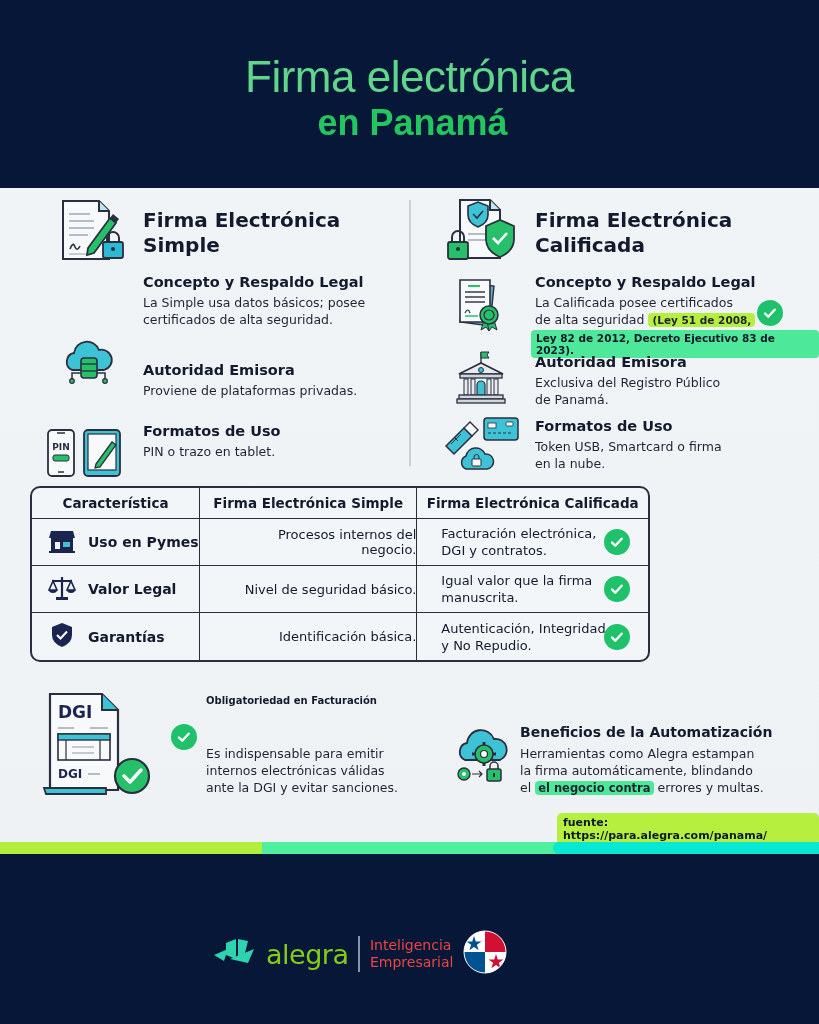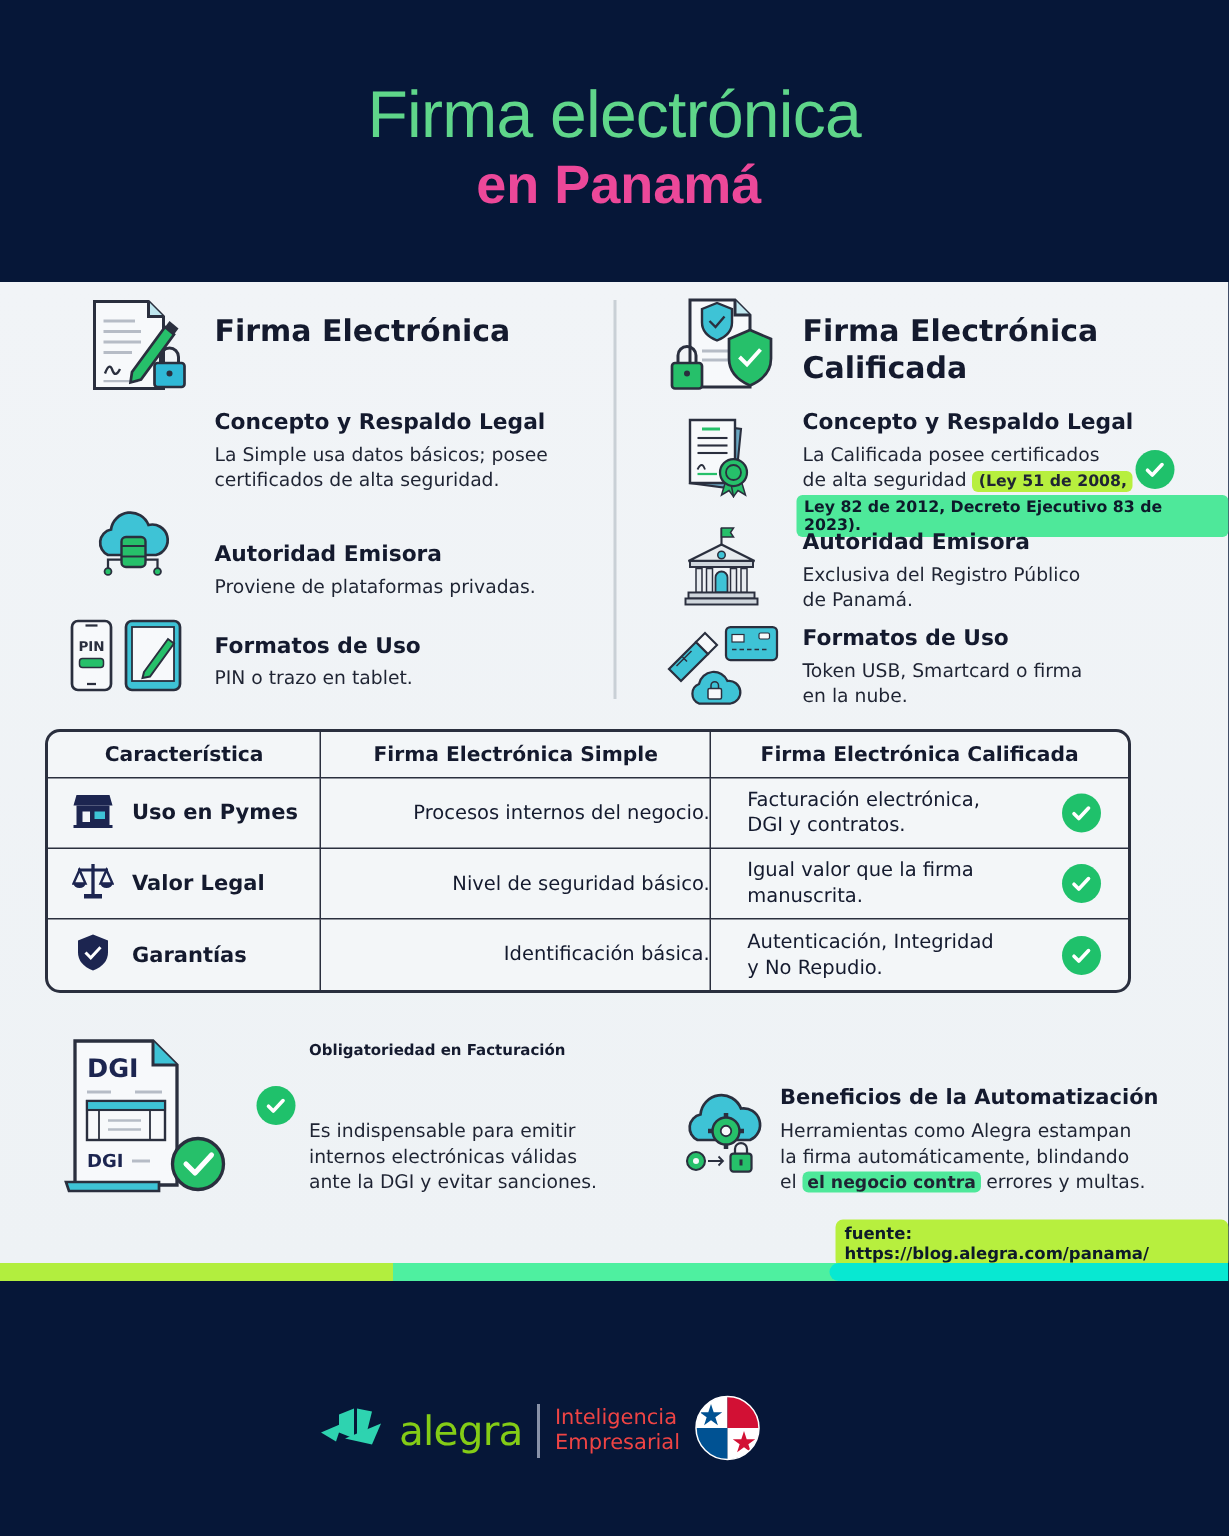--- a/index.html
+++ b/index.html
@@ -1,31 +1,31 @@
 <!DOCTYPE html>
 <html><head>
 <meta charset="utf-8">
 <style>
   * { box-sizing: border-box; margin: 0; padding: 0; }
   html, body { width: 819px; height: 1024px; overflow: hidden; }
   body { background: #061738; font-family: "DejaVu Sans", sans-serif; color: #141a2e; position: relative; }
   .header { position: absolute; left: 0; top: 0; width: 819px; height: 188px; background: #061738; }
   .title-1 { position: absolute; left: 0; width: 100%; top: 52px; text-align: center; font-family: "Liberation Sans", sans-serif; font-size: 44px; color: #5fd68a; letter-spacing: -0.5px; padding-left: 0px; }
-  .title-2 { position: absolute; left: 0; width: 100%; top: 102px; text-align: center; font-family: "Liberation Sans", sans-serif; font-weight: bold; font-size: 36px; color: #ec4899; padding-left: 6px; }
+  .title-2 { position: absolute; left: 0; width: 100%; top: 102px; text-align: center; font-family: "Liberation Sans", sans-serif; font-weight: bold; font-size: 36px; color: #22c55e; padding-left: 6px; }
   .panel { position: absolute; left: 0; top: 188px; width: 819px; height: 654px; background: linear-gradient(180deg,#f1f4f7 0%, #eef2f5 100%); }
   .divider-v { position: absolute; left: 409px; top: 12px; width: 2px; height: 266px; background: #c9d0d6; }
   .col-title { position: absolute; font-size: 20px; font-weight: bold; color: #141a2e; line-height: 25px; }
   .sub-title { position: absolute; font-size: 14.5px; font-weight: bold; color: #141a2e; }
   .sub-text { position: absolute; font-size: 12.5px; color: #1f2433; line-height: 17px; }
   .icon { position: absolute; }
   .hl-lime { background: #b7ef3e; border-radius: 4px; padding: 1px 4px; font-weight: bold; font-size: 10.5px; }
   .hl-green { position: absolute; background: #4ee89a; border-radius: 4px; padding: 2px 5px; font-weight: bold; font-size: 10.5px; color: #0d1a2a; }
   .check { position: absolute; width: 26px; height: 26px; border-radius: 50%; background: #1fc16b; display: flex; align-items: center; justify-content: center; }
   .check svg { width: 16px; height: 16px; }
-  table.cmp { position: absolute; left: 30px; top: 298px; width: 724px; border-collapse: separate; border-spacing: 0; border: 2px solid #2a2f3e; border-radius: 10px; overflow: hidden; background: #f3f6f8; }
+  table.cmp { position: absolute; left: 30px; top: 298px; width: 620px; border-collapse: separate; border-spacing: 0; border: 2px solid #2a2f3e; border-radius: 10px; overflow: hidden; background: #f3f6f8; }
   table.cmp th, table.cmp td { border-right: 1.5px solid #2a2f3e; border-bottom: 1.5px solid #2a2f3e; font-size: 13px; color: #141a2e; }
   table.cmp tr:last-child td { border-bottom: none; }
   table.cmp th:last-child, table.cmp td:last-child { border-right: none; }
   table.cmp th { height: 31px; font-weight: bold; font-size: 13.5px; text-align: center; }
   table.cmp td { height: 47px; vertical-align: middle; }
   .feat { display: flex; align-items: center; padding-left: 16px; font-weight: bold; font-size: 14px; gap: 12px; }
   .simple-cell { padding-left: 27px; text-align: right; }
   .cal-cell { position: relative; padding-left: 24px; line-height: 17px; }
   .cal-cell .check { right: 18px; top: 50%; transform: translateY(-50%); }
   .band { position: absolute; top: 842px; height: 12px; }
@@ -58,20 +58,21 @@
       <line x1="11" y1="56" x2="34" y2="56" stroke="#b6bcc6" stroke-width="1.5"></line>
       <path d="M30 50 L52 20 L58 25 L36 55 L29 57 Z" fill="#26c06a" stroke="#2a2f3e" stroke-width="1.8"></path>
       <path d="M52 20 L55 16 L61 21 L58 25" fill="#2a2f3e"></path>
       <path d="M49 44 v-4 a6 6 0 0 1 12 0 v4" fill="none" stroke="#2a2f3e" stroke-width="2"></path>
       <rect x="45" y="44" width="20" height="16" rx="2" fill="#2fb8d6" stroke="#2a2f3e" stroke-width="1.8"></rect>
       <circle cx="55" cy="51" r="2" fill="#2a2f3e"></circle>
     </svg>
   </div>
   <div class="col-title" style="left:143px;top:20px;">
     <div>Firma Electrónica</div>
+    <div>Simple</div>
   </div>
   <div class="sub-title" style="left:143px;top:86px;">Concepto y Respaldo Legal</div>
   <div class="sub-text" style="left:143px;top:106px;">
     <div>La Simple usa datos básicos; posee</div>
     <div>certificados de alta seguridad.</div>
   </div>
 
   <div class="icon" style="left:62px;top:152px;">
     <svg width="52" height="48" viewBox="0 0 52 48">
       <path d="M10 30 a9 9 0 0 1 2 -17 a13 13 0 0 1 25 -3 a10 10 0 0 1 5 20 z" fill="#3ec3d6" stroke="#2a2f3e" stroke-width="1.8"></path>
@@ -80,21 +81,21 @@
       <line x1="19" y1="31" x2="35" y2="31" stroke="#2a2f3e" stroke-width="1.3"></line>
       <path d="M19 33 h-9 v6" fill="none" stroke="#2a2f3e" stroke-width="1.5"></path>
       <circle cx="10" cy="41" r="2.3" fill="#26c06a" stroke="#2a2f3e" stroke-width="1.2"></circle>
       <path d="M35 33 h8 v6" fill="none" stroke="#2a2f3e" stroke-width="1.5"></path>
       <circle cx="43" cy="41" r="2.3" fill="#26c06a" stroke="#2a2f3e" stroke-width="1.2"></circle>
     </svg>
   </div>
   <div class="sub-title" style="left:143px;top:174px;">Autoridad Emisora</div>
   <div class="sub-text" style="left:143px;top:194px;">Proviene de plataformas privadas.</div>
 
-  <div class="icon" style="left:46px;top:224px;text-align:right;">
+  <div class="icon" style="left:46px;top:240px;text-align:right;">
     <svg width="80" height="52" viewBox="0 0 80 52">
       <rect x="2" y="2" width="26" height="46" rx="4" fill="#f7f9fb" stroke="#2a2f3e" stroke-width="1.8"></rect>
       <line x1="11" y1="5" x2="19" y2="5" stroke="#2a2f3e" stroke-width="1.5"></line>
       <text x="15" y="22" font-size="9" font-weight="bold" text-anchor="middle" fill="#2a2f3e" font-family="DejaVu Sans, sans-serif">PIN</text>
       <rect x="7" y="27" width="16" height="6" rx="2" fill="#26c06a" stroke="#2a2f3e" stroke-width="1"></rect>
       <line x1="12" y1="44" x2="18" y2="44" stroke="#2a2f3e" stroke-width="1.5"></line>
       <rect x="38" y="2" width="36" height="46" rx="4" fill="#3ec3d6" stroke="#2a2f3e" stroke-width="1.8"></rect>
       <rect x="42" y="6" width="28" height="36" fill="#f7f9fb" stroke="#2a2f3e" stroke-width="1.2"></rect>
       <path d="M50 36 L66 14 L70 17 L54 39 L49 40 Z" fill="#26c06a" stroke="#2a2f3e" stroke-width="1.3"></path>
     </svg>
@@ -336,21 +337,21 @@
   </div>
   <div class="sub-title" style="left:520px;top:536px;font-size:14px;">Beneficios de la Automatización</div>
   <div class="sub-text" style="left:520px;top:557px;line-height:17px;">
     <div>Herramientas como Alegra estampan</div>
     <div>la firma automáticamente, blindando</div>
     <div><span>el</span> <span style="background:#4ee89a;border-radius:4px;padding:0 3px;font-weight:bold;font-size:11.5px;">el negocio contra</span> <span>errores y multas.</span></div>
   </div>
 
 </div>
 
-<div class="source">fuente: https://blog.alegra.com/panama/</div>
+<div class="source">fuente: https://para.alegra.com/panama/</div>
 
 <div class="band" style="left:0;width:268px;background:#b2ee3e;border-radius:0 6px 6px 0;"></div>
 <div class="band" style="left:262px;width:300px;background:#4ef0a0;"></div>
 <div class="band" style="left:553px;width:266px;background:#08e8d2;border-radius:6px 0 0 6px;"></div>
 
 <div class="footer-logo">
   <span>
     <svg width="46" height="30" viewBox="0 0 46 30">
       <path d="M2 18 l14 -6 l-4 12 z" fill="#2ed3b0"></path>
       <path d="M14 6 l10 -4 l0 20 l-10 -4 z" fill="#2ed3b0"></path>

